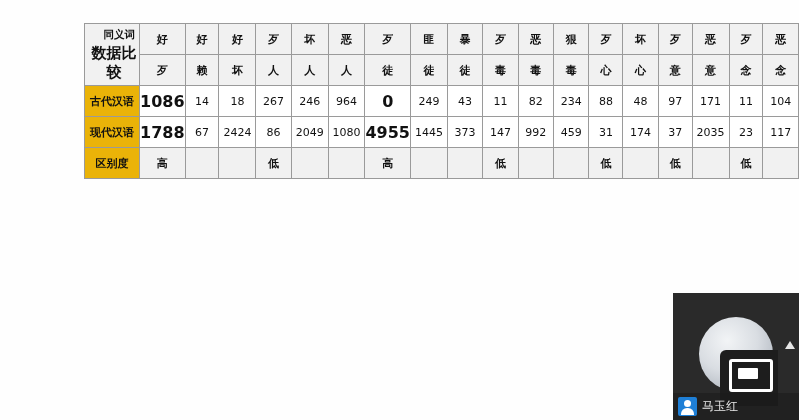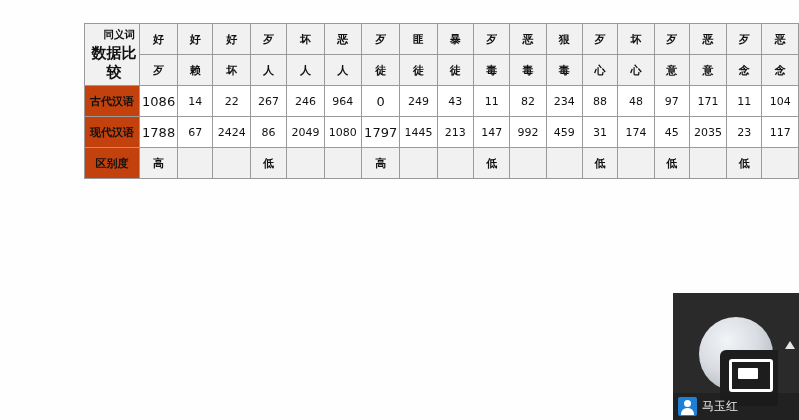--- a/index.html
+++ b/index.html
@@ -62,33 +62,33 @@
     height: 30px;
   }
   td.word-head2 {
     background: #f1f1f1;
     width: 38px;
     font-weight: bold;
     font-size: 11px;
     height: 30px;
   }
   td.rowlabel {
-    background: #c2410c;
+    background: #eab308;
     width: 54px;
     font-size: 11px;
     font-weight: bold;
   }
   td.num {
     width: 38px;
     background: #ffffff;
     font-size: 11px;
   }
   td.num.bold {
-    font-weight: normal;
-    font-size: 13px;
+    font-weight: bold;
+    font-size: 16px;
   }
   td.deg {
     width: 38px;
     background: #f1f1f1;
     font-size: 11px;
     font-weight: bold;
   }
   .diag-head {
     position: relative;
     width: 54px;
@@ -263,21 +263,21 @@
           <td class="word-head2">意</td>
           <td class="word-head2">意</td>
           <td class="word-head2">念</td>
           <td class="word-head2">念</td>
         </tr>
 
         <tr>
           <td class="rowlabel">古代汉语</td>
           <td class="num bold">1086</td>
           <td class="num">14</td>
-          <td class="num">22</td>
+          <td class="num">18</td>
           <td class="num">267</td>
           <td class="num">246</td>
           <td class="num">964</td>
           <td class="num bold">0</td>
           <td class="num">249</td>
           <td class="num">43</td>
           <td class="num">11</td>
           <td class="num">82</td>
           <td class="num">234</td>
           <td class="num">88</td>
@@ -289,29 +289,29 @@
         </tr>
 
         <tr>
           <td class="rowlabel">现代汉语</td>
           <td class="num bold">1788</td>
           <td class="num">67</td>
           <td class="num">2424</td>
           <td class="num">86</td>
           <td class="num">2049</td>
           <td class="num">1080</td>
-          <td class="num bold">1797</td>
+          <td class="num bold">4955</td>
           <td class="num">1445</td>
-          <td class="num">213</td>
+          <td class="num">373</td>
           <td class="num">147</td>
           <td class="num">992</td>
           <td class="num">459</td>
           <td class="num">31</td>
           <td class="num">174</td>
-          <td class="num">45</td>
+          <td class="num">37</td>
           <td class="num">2035</td>
           <td class="num">23</td>
           <td class="num">117</td>
         </tr>
 
         <tr>
           <td class="rowlabel">区别度</td>
           <td class="deg">高</td>
           <td class="deg"></td>
           <td class="deg"></td>

